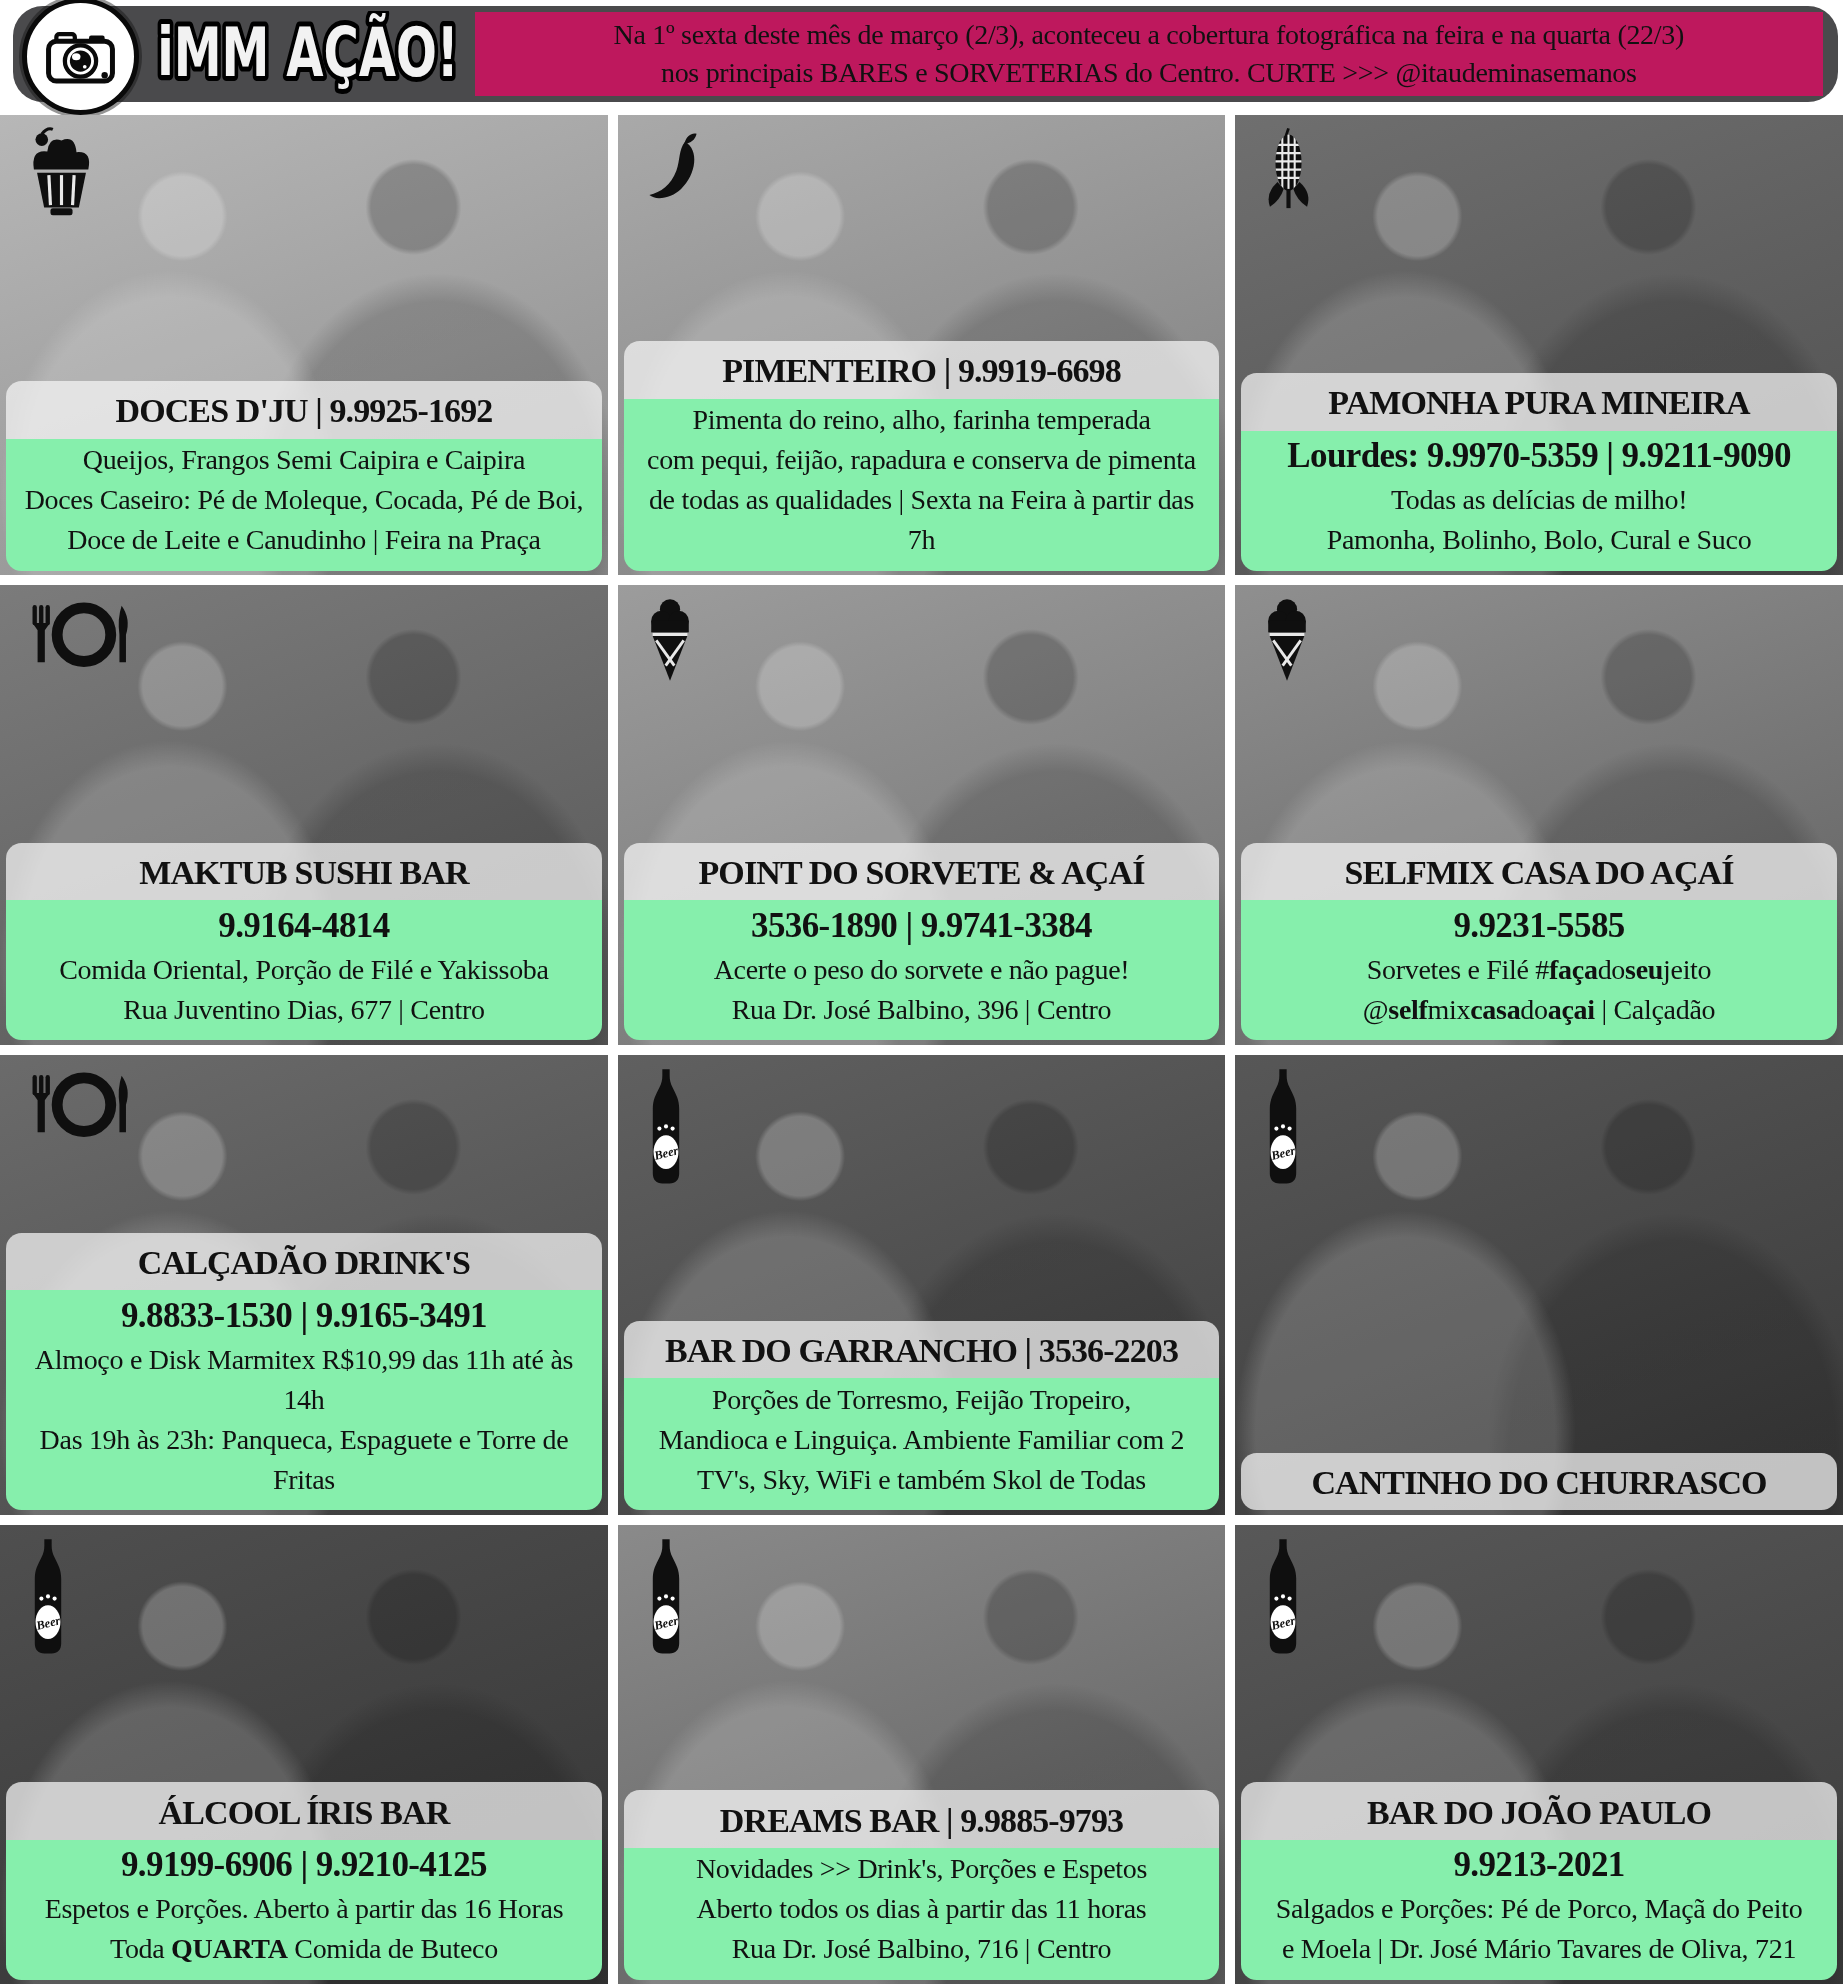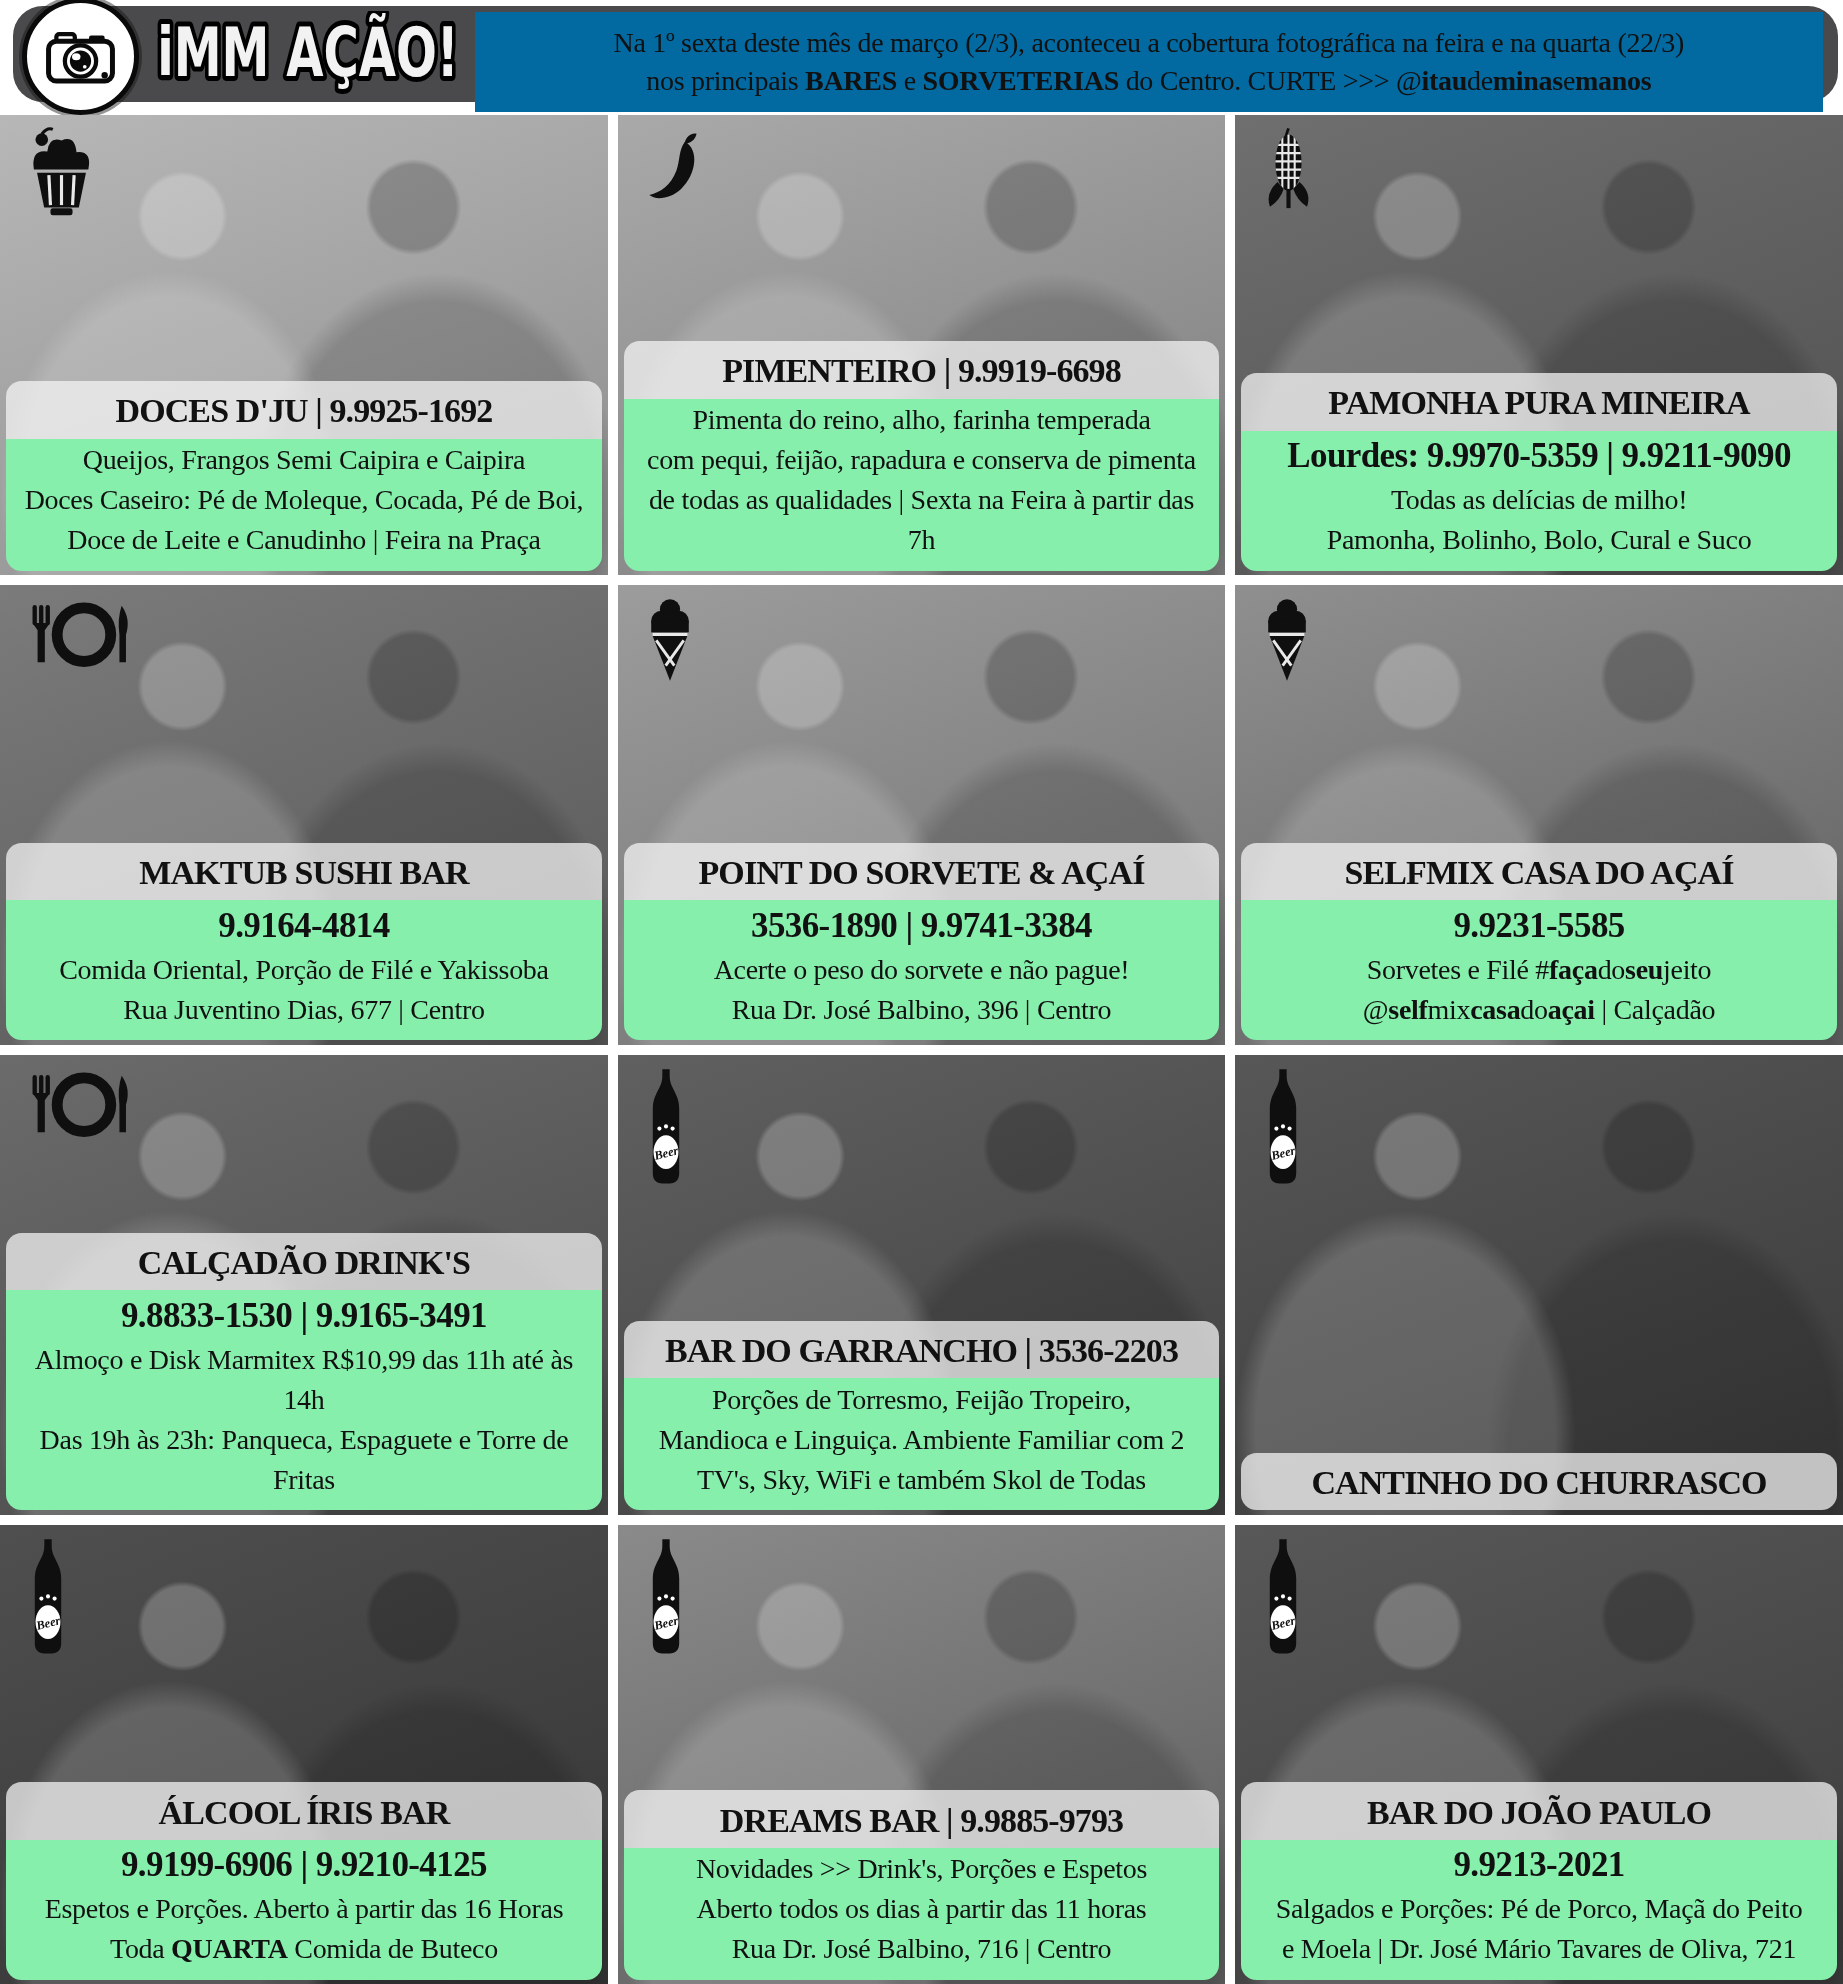--- a/index.html
+++ b/index.html
@@ -1,24 +1,24 @@
 <!DOCTYPE html>
 <html style="font-size:9.6px"><head>
 <meta charset="utf-8">
 <style>
   html,body{margin:0;padding:0;background:#fff;}
   .page{position:relative;width:1843px;height:1985px;background:#fff;overflow:hidden;
         font-family:"Liberation Serif","DejaVu Serif",serif;color:#111;}
   
   .header{position:absolute;left:0;top:0;width:100%;height:114px;}
   .header-bar{position:absolute;left:13.2px;right:4.8px;top:6px;height:96px;background:#4a4a4c;border-radius:30px;}
-  .header-panel{position:absolute;left:475px;right:20.4px;top:12px;height:100px;background:#0369a1;
+  .header-panel{position:absolute;left:475px;right:20.4px;top:12px;height:84px;background:#be185d;
                 display:flex;flex-direction:column;justify-content:center;text-align:center;align-items:center;}
   .hline{font-size:28px;line-height:38px;letter-spacing:-0.3px;white-space:nowrap;}
-  .hline .b{font-weight:bold;}
+  .hline .b{font-weight:normal;}
   .logo-badge{position:absolute;left:21.6px;top:-2.4px;width:107px;height:107px;background:#fff;border:5.4px solid #0a0a0a;
               border-radius:50%;box-shadow:0 0 0 3px rgba(20,20,20,.45);display:flex;align-items:center;justify-content:center;}
   .logo-badge svg{width:71px;}
   .logo-textbox{position:absolute;left:149px;top:10.8px;width:318px;height:86px;}
   
   .grid{position:absolute;left:0;right:0;top:115px;bottom:0;display:grid;
         grid-template-columns:repeat(3,1fr);grid-template-rows:repeat(4,1fr);gap:9.6px;}
   .card{position:relative;overflow:hidden;background:#888;}
   .photo{position:absolute;inset:0;}
   .photo::before{content:"";position:absolute;inset:0;background:

